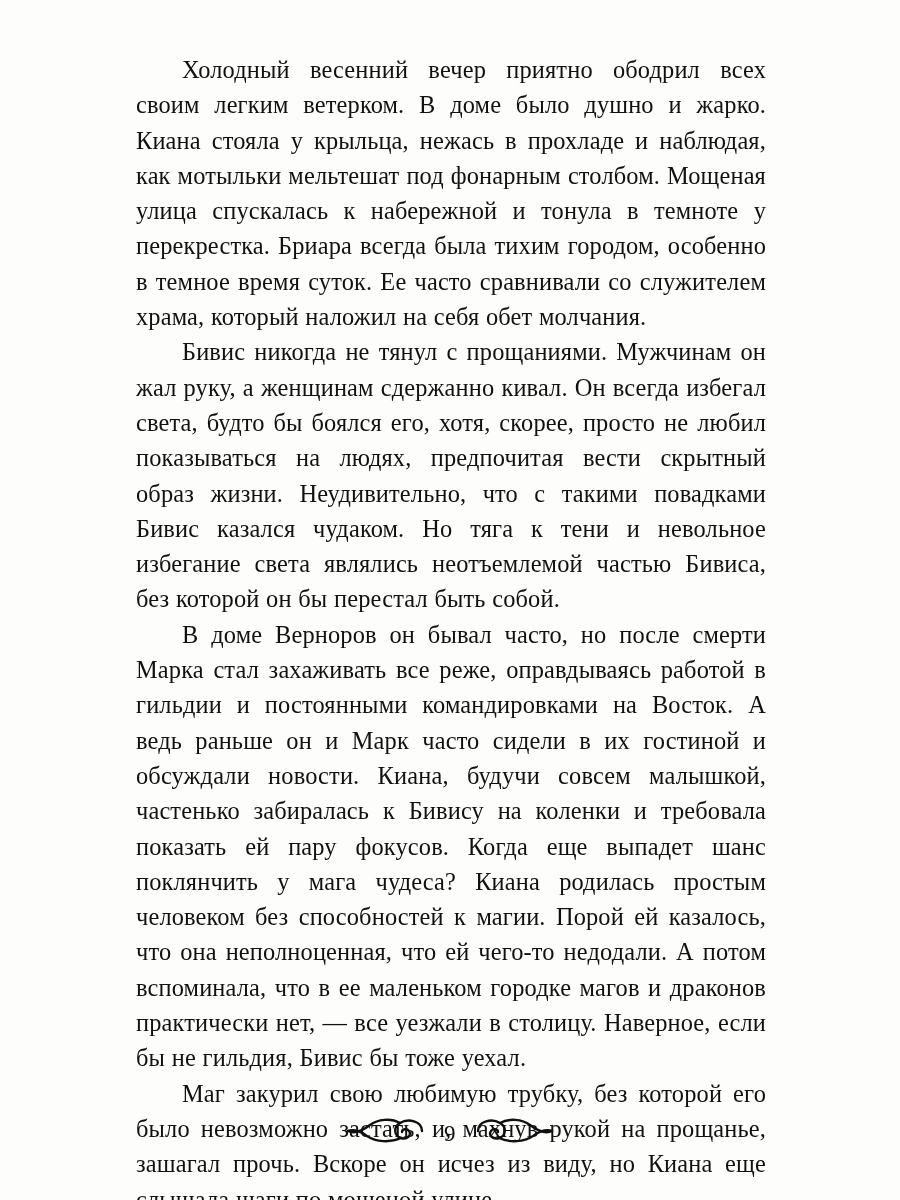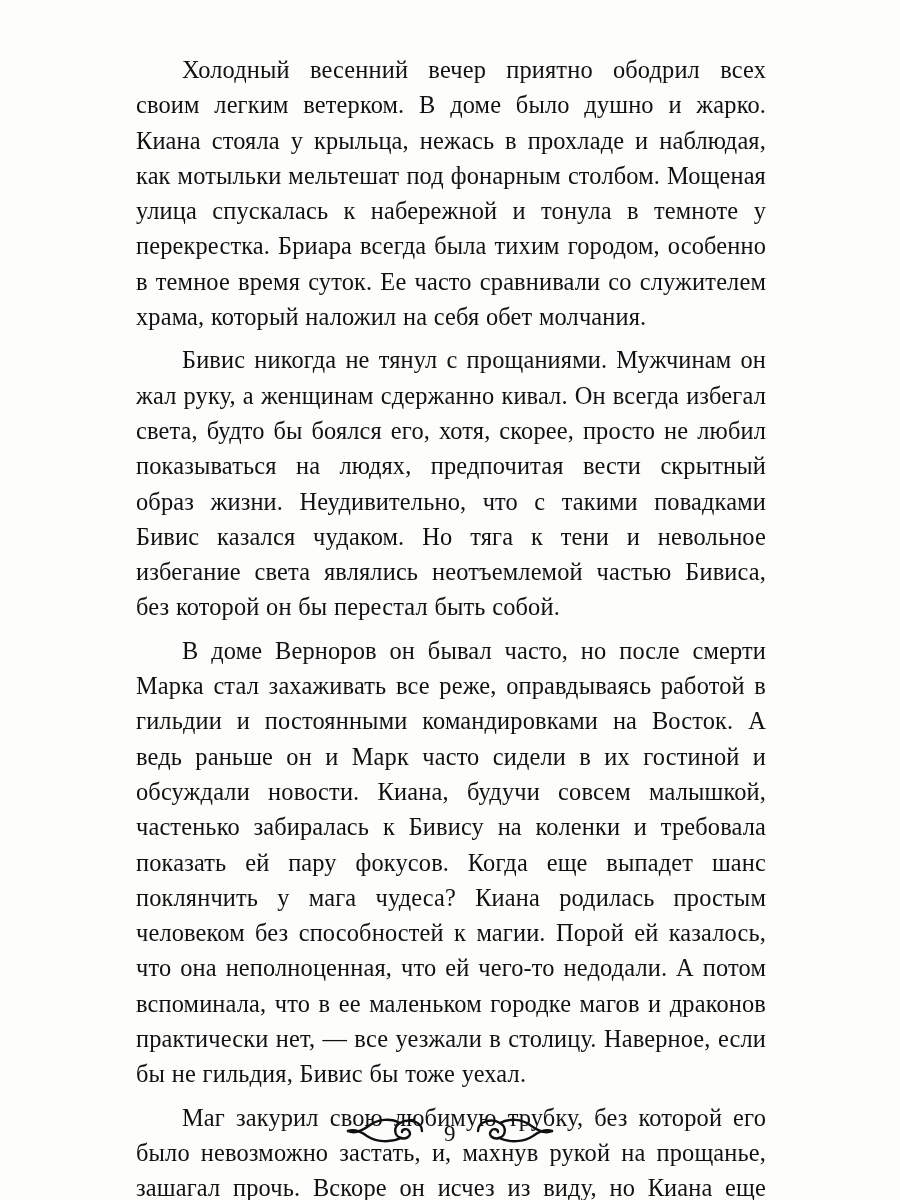--- a/index.html
+++ b/index.html
@@ -33,21 +33,21 @@
     text-indent: 46px;
     text-align: justify;
     font-size: 24.4px;
     line-height: 35.3px;
     letter-spacing: 0.15px;
     word-spacing: 0.4px;
     color: #111111;
     font-family: "Liberation Serif", "DejaVu Serif", serif;
   }
   .para + .para {
-    margin-top: 8px;
+    margin-top: 0;
   }
   .footer {
     position: absolute;
     left: 0;
     top: 1106px;
     width: 900px;
     height: 54px;
     display: flex;
     align-items: center;
     justify-content: center;

